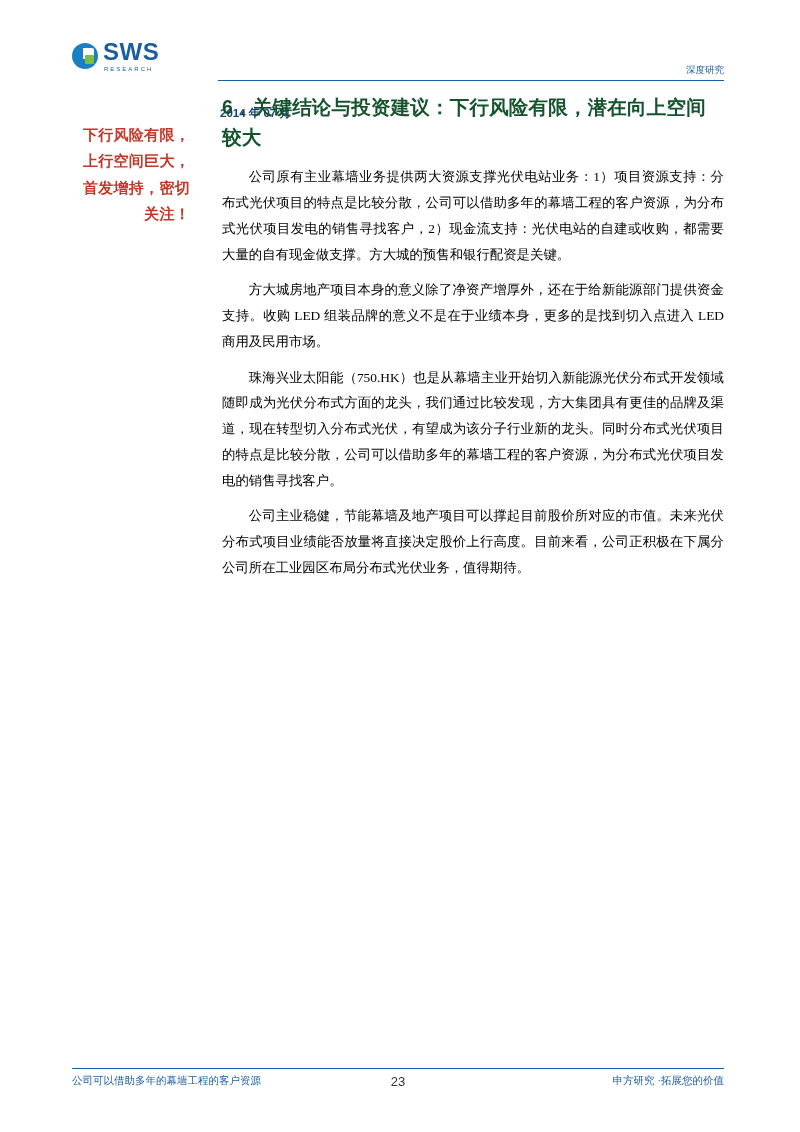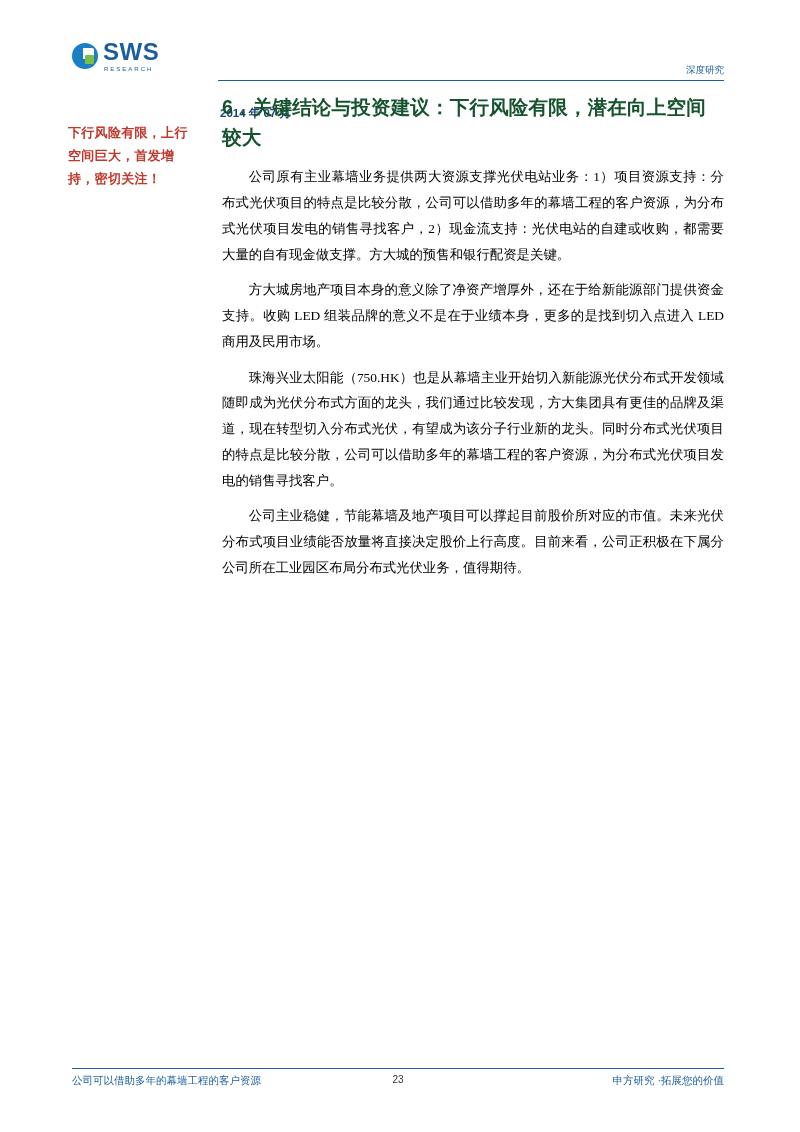--- a/index.html
+++ b/index.html
@@ -114,25 +114,26 @@
     color: #1b5d9e;
   }
 
   
   .sidenote {
     position: absolute;
     left: 68px;
     top: 122px;
     width: 122px;
     font-family: "Liberation Sans", sans-serif;
-    font-size: 13px;
+    font-size: 15px;
     font-weight: bold;
     color: #c0392b;
     line-height: 1.75;
     letter-spacing: 0.3px;
+    text-align: right;
   }
 
   
   .content {
     position: absolute;
     left: 222px;
     top: 92px;
     width: 502px;
   }
   .section-title {
@@ -177,21 +178,21 @@
     font-size: 10.5px;
     color: #1b5d9e;
   }
   .footer-center {
     position: absolute;
     left: 0;
     right: 0;
     top: 0;
     text-align: center;
     font-family: "Liberation Sans", sans-serif;
-    font-size: 10px;
+    font-size: 13px;
     color: #333333;
   }
   .footer-right {
     position: absolute;
     right: 0;
     top: 0;
     font-family: "Liberation Sans", sans-serif;
     font-size: 10.5px;
     color: #1b5d9e;
   }

